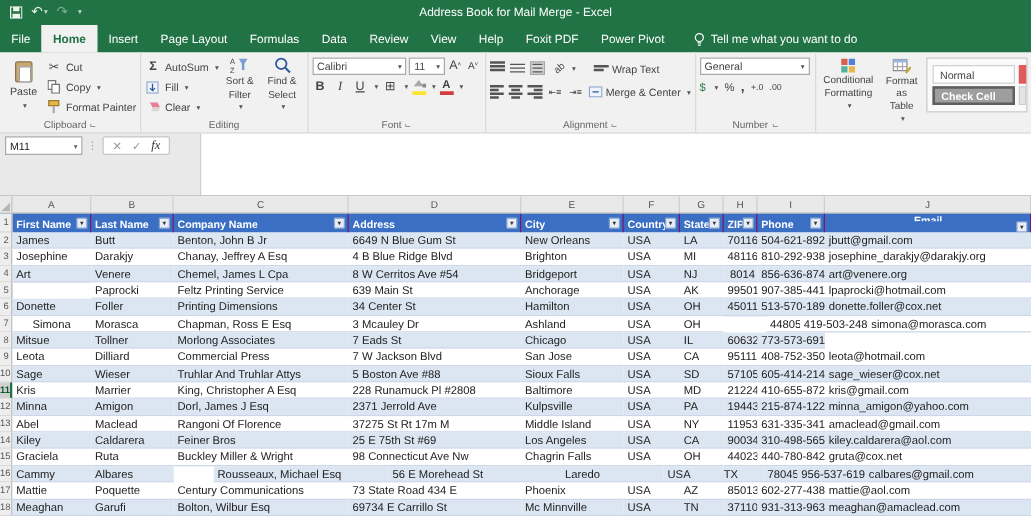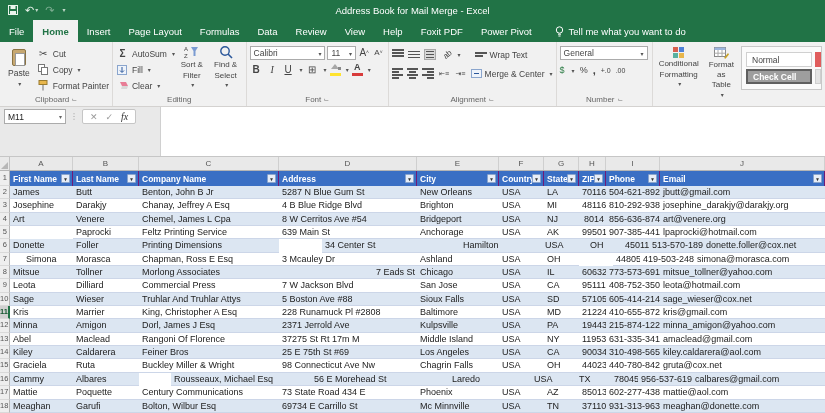--- a/index.html
+++ b/index.html
@@ -468,31 +468,31 @@
             <span class="fbtn">▾</span>
           </div>
           <div class="hc" style="width: 27px;">
             <span class="ht">ZIP</span>
             <span class="fbtn">▾</span>
           </div>
           <div class="hc" style="width: 54px;">
             <span class="ht">Phone</span>
             <span class="fbtn">▾</span>
           </div>
-          <div class="hc" style="width: 165px;">
+          <div class="hc" style="width: 165px; flex-direction: column;">
             <span class="ht">Email</span>
             <span class="fbtn">▾</span>
           </div>
         </div>
         <div class="trow band">
           <div class="rn">2</div>
           <div class="cell" style="width: 63px;">James</div>
           <div class="cell" style="width: 66px;">Butt</div>
           <div class="cell" style="width: 140px;">Benton, John B Jr</div>
-          <div class="cell" style="width: 138px;">5287 N Blue Gum St</div>
+          <div class="cell" style="width: 138px;">6649 N Blue Gum St</div>
           <div class="cell" style="width: 82px;">New Orleans</div>
           <div class="cell" style="width: 45px;">USA</div>
           <div class="cell" style="width: 35px;">LA</div>
           <div class="cell ra" style="width: 27px;">70116</div>
           <div class="cell" style="width: 54px;">504-621-8927</div>
           <div class="cell" style="width: 165px;">jbutt@gmail.com</div>
         </div>
         <div class="trow">
           <div class="rn">3</div>
           <div class="cell" style="width: 63px;">Josephine</div>
@@ -530,21 +530,21 @@
           <div class="cell" style="width: 35px;">AK</div>
           <div class="cell ra" style="width: 27px;">99501</div>
           <div class="cell" style="width: 54px;">907-385-4412</div>
           <div class="cell" style="width: 165px;">lpaprocki@hotmail.com</div>
         </div>
         <div class="trow band">
           <div class="rn">6</div>
           <div class="cell" style="width: 63px;">Donette</div>
           <div class="cell" style="width: 66px;">Foller</div>
           <div class="cell" style="width: 140px;">Printing Dimensions</div>
-          <div class="cell" style="width: 138px; margin-left: 43px;">34 Center St</div>
+          <div class="cell" style="width: 138px;">34 Center St</div>
           <div class="cell" style="width: 82px;">Hamilton</div>
           <div class="cell" style="width: 45px;">USA</div>
           <div class="cell" style="width: 35px;">OH</div>
           <div class="cell ra" style="width: 27px;">45011</div>
           <div class="cell" style="width: 54px;">513-570-1893</div>
           <div class="cell" style="width: 165px;">donette.foller@cox.net</div>
         </div>
         <div class="trow">
           <div class="rn">7</div>
           <div class="cell" style="width: 63px; padding-left: 16px;">Simona</div>
@@ -556,27 +556,26 @@
           <div class="cell" style="width: 35px;">OH</div>
           <div class="cell ra" style="width: 27px; margin-left: 34px;">44805</div>
           <div class="cell" style="width: 54px;">419-503-2484</div>
           <div class="cell" style="width: 165px;">simona@morasca.com</div>
         </div>
         <div class="trow band">
           <div class="rn">8</div>
           <div class="cell" style="width: 63px;">Mitsue</div>
           <div class="cell" style="width: 66px;">Tollner</div>
           <div class="cell" style="width: 140px;">Morlong Associates</div>
-          <div class="cell" style="width: 138px; text-align: right;">7 Eads St</div>
+          <div class="cell" style="width: 138px;">7 Eads St</div>
           <div class="cell" style="width: 82px;">Chicago</div>
           <div class="cell" style="width: 45px;">USA</div>
           <div class="cell" style="width: 35px;">IL</div>
           <div class="cell ra" style="width: 27px;">60632</div>
           <div class="cell" style="width: 54px;">773-573-6914</div>
-          <div class="cell" style="width: 165px;">mitsue_tollner@yahoo.com</div>
         </div>
         <div class="trow">
           <div class="rn">9</div>
           <div class="cell" style="width: 63px;">Leota</div>
           <div class="cell" style="width: 66px;">Dilliard</div>
           <div class="cell" style="width: 140px;">Commercial Press</div>
           <div class="cell" style="width: 138px;">7 W Jackson Blvd</div>
           <div class="cell" style="width: 82px;">San Jose</div>
           <div class="cell" style="width: 45px;">USA</div>
           <div class="cell" style="width: 35px;">CA</div>
@@ -692,18 +691,18 @@
           <div class="rn">18</div>
           <div class="cell" style="width: 63px;">Meaghan</div>
           <div class="cell" style="width: 66px;">Garufi</div>
           <div class="cell" style="width: 140px;">Bolton, Wilbur Esq</div>
           <div class="cell" style="width: 138px;">69734 E Carrillo St</div>
           <div class="cell" style="width: 82px;">Mc Minnville</div>
           <div class="cell" style="width: 45px;">USA</div>
           <div class="cell" style="width: 35px;">TN</div>
           <div class="cell ra" style="width: 27px;">37110</div>
           <div class="cell" style="width: 54px;">931-313-9635</div>
-          <div class="cell" style="width: 165px;">meaghan@donette.com</div>
+          <div class="cell" style="width: 165px;">meaghan@amaclead.com</div>
         </div>
       </div>
   </div>
 
 </div>
 
 </body></html>

